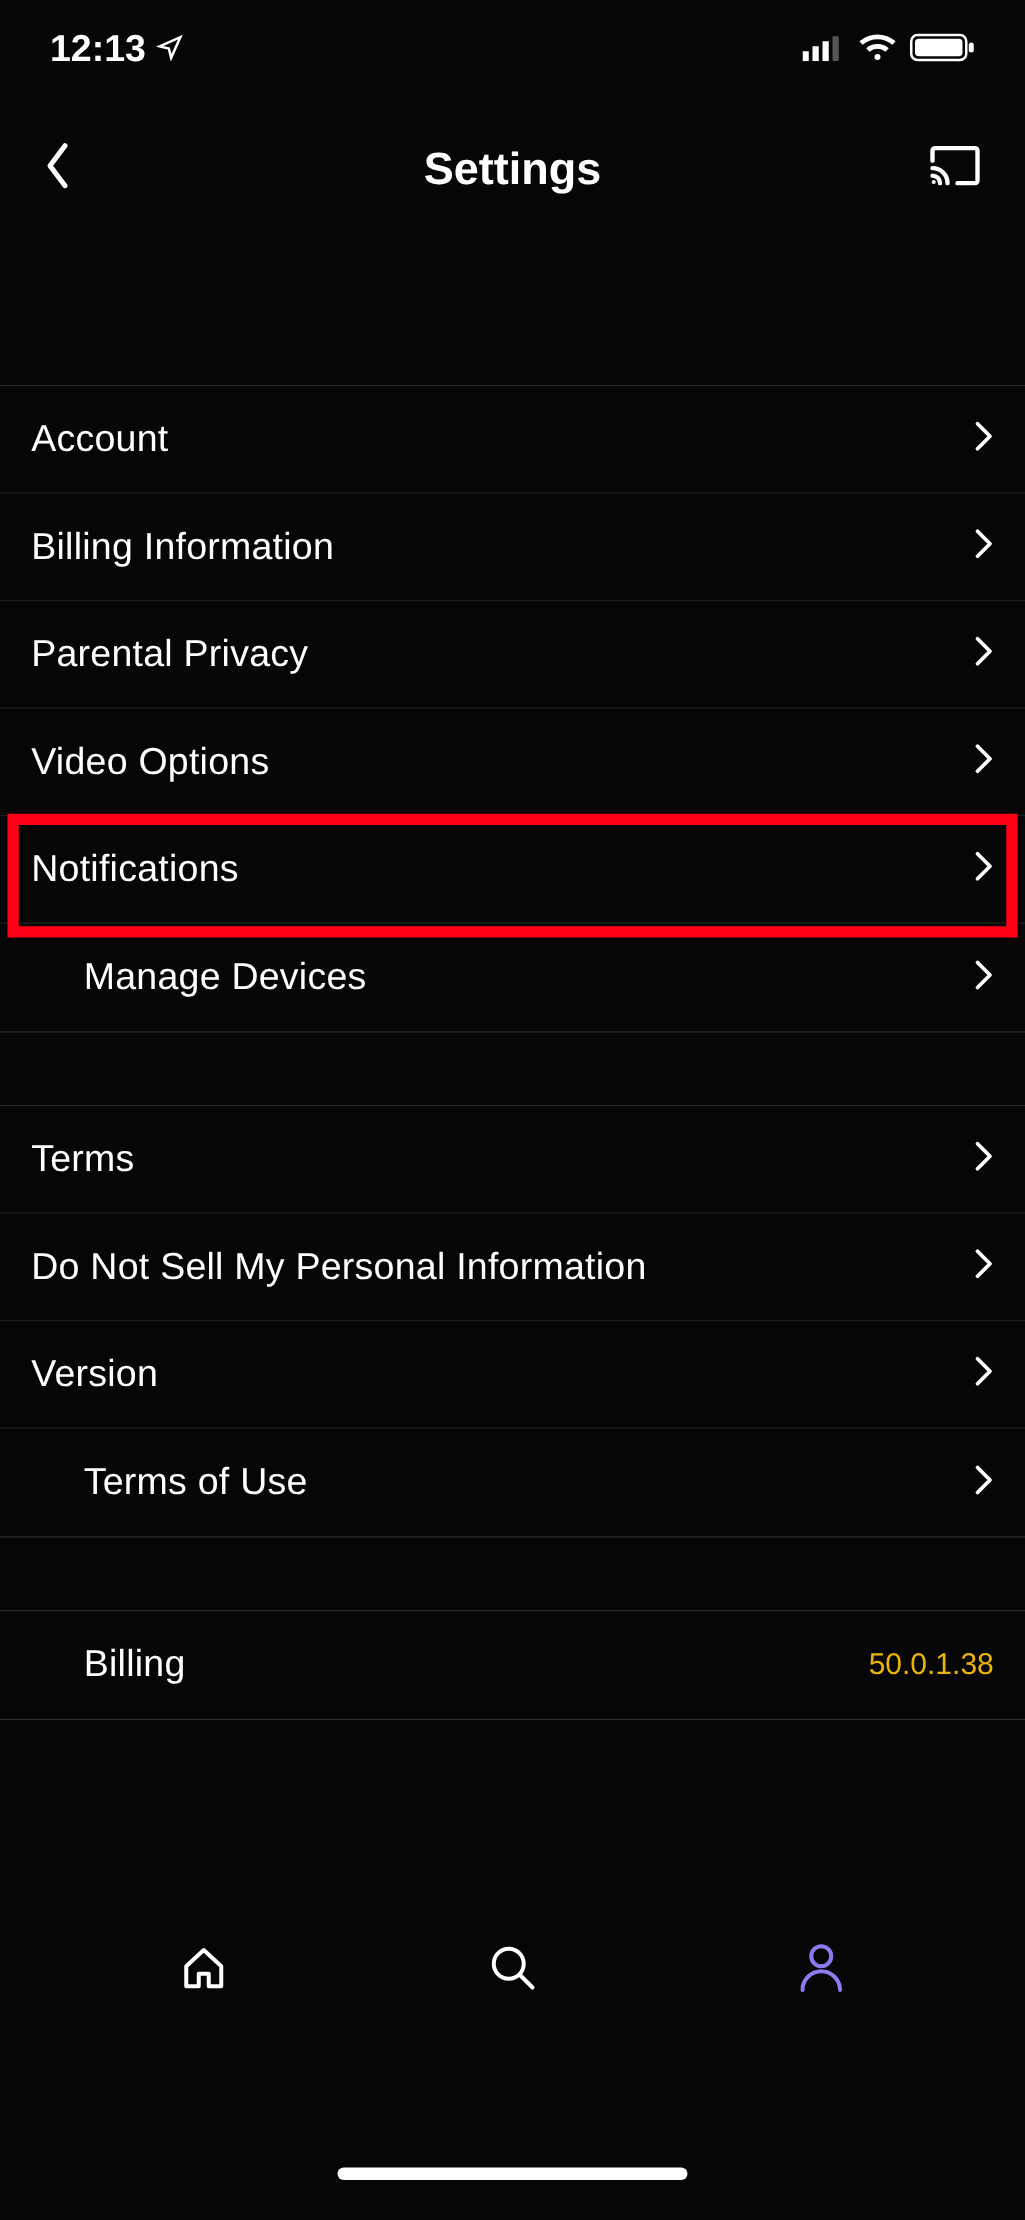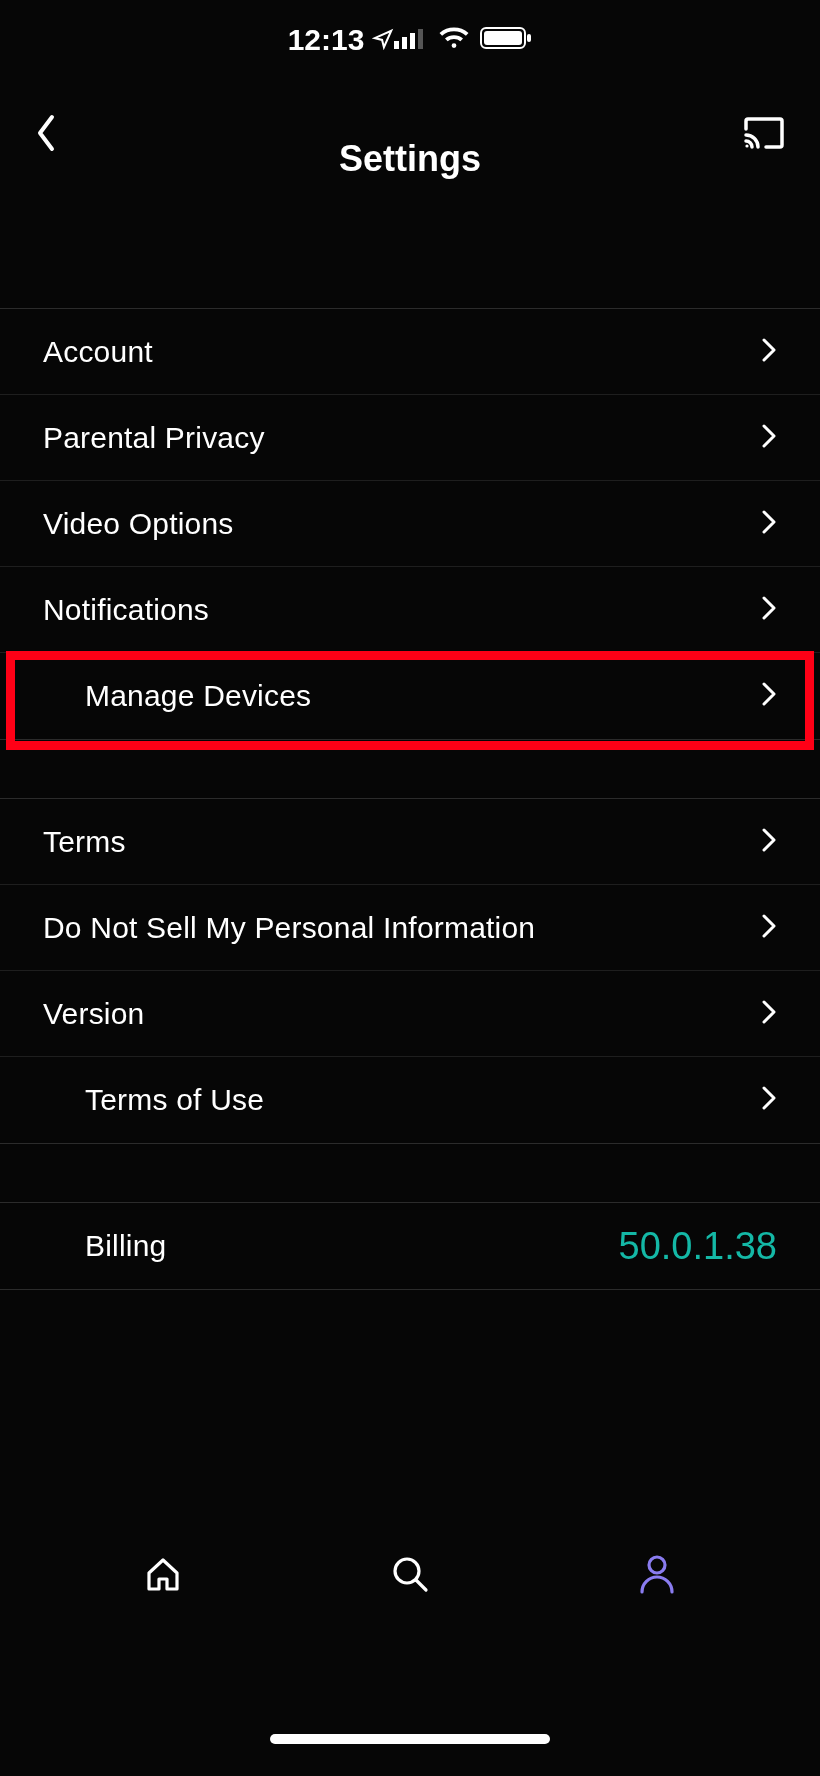--- a/index.html
+++ b/index.html
@@ -12,42 +12,42 @@
     overflow: hidden;
     position: relative;
   }
   
   .status-bar {
     position: absolute;
     top: 0; left: 0; right: 0;
     height: 80px;
     display: flex;
     align-items: center;
-    justify-content: center;
+    justify-content: space-between;
     padding: 0 40px;
   }
   .status-left {
     display: flex;
     align-items: center;
     gap: 8px;
     font-size: 30px;
     font-weight: 600;
   }
   .status-right {
     display: flex;
     align-items: center;
     gap: 10px;
   }
   
   .header {
     position: absolute;
     top: 90px; left: 0; right: 0;
     height: 90px;
     display: flex;
-    align-items: flex-end;
+    align-items: center;
     justify-content: center;
   }
   .header-title {
     font-size: 36px;
     font-weight: 700;
   }
   .back-btn {
     position: absolute;
     left: 34px;
     top: 50%;
@@ -70,33 +70,33 @@
     border-bottom: 1px solid #2b2b2b;
     margin-bottom: 58px;
     background: #060606;
   }
   .group:last-of-type { margin-bottom: 0; }
   .row {
     display: flex;
     align-items: center;
     justify-content: space-between;
     height: 86px;
-    padding: 0 43px;
+    padding: 0 25px;
     border-bottom: 1px solid #1e1e1e;
     position: relative;
   }
   .row:last-child { border-bottom: none; margin-left: 42px; }
   .row-label {
     font-size: 30px;
     font-weight: 400;
     letter-spacing: 0.2px;
   }
   .row-value {
-    font-size: 38px;
-    color: #14b8a6;
+    font-size: 24px;
+    color: #eab308;
   }
   .chev {
     flex-shrink: 0;
   }
   
   .highlight {
     position: absolute;
     border: 9px solid #ff0016;
     pointer-events: none;
     left: 6px;
@@ -191,20 +191,28 @@
   <div class="group">
     <div class="row">
       <span class="row-label">Account</span>
       <span class="chev">
         <svg width="16" height="28" viewBox="0 0 16 28" fill="none" stroke="#ffffff" stroke-width="3" stroke-linecap="round" stroke-linejoin="round">
             <polyline points="3,4 13,14 3,24"></polyline>
           </svg>
       </span>
     </div>
     <div class="row">
+      <span class="row-label">Billing Information</span>
+      <span class="chev">
+        <svg width="16" height="28" viewBox="0 0 16 28" fill="none" stroke="#ffffff" stroke-width="3" stroke-linecap="round" stroke-linejoin="round">
+            <polyline points="3,4 13,14 3,24"></polyline>
+          </svg>
+      </span>
+    </div>
+    <div class="row">
       <span class="row-label">Parental Privacy</span>
       <span class="chev">
         <svg width="16" height="28" viewBox="0 0 16 28" fill="none" stroke="#ffffff" stroke-width="3" stroke-linecap="round" stroke-linejoin="round">
             <polyline points="3,4 13,14 3,24"></polyline>
           </svg>
       </span>
     </div>
     <div class="row">
       <span class="row-label">Video Options</span>
       <span class="chev">

